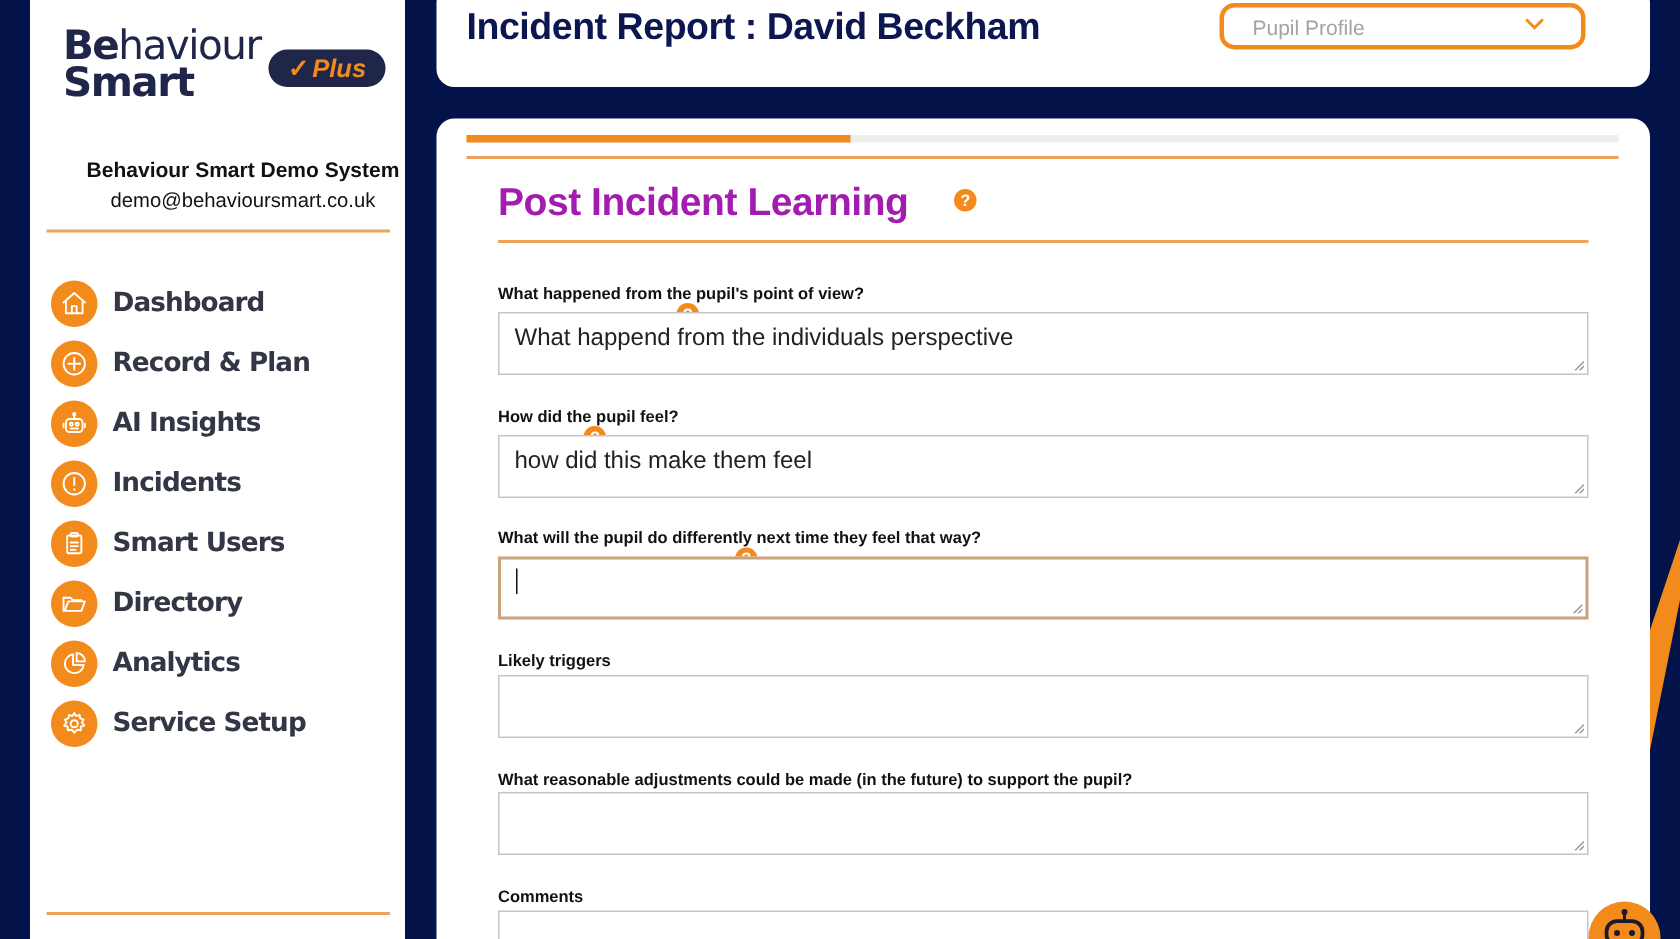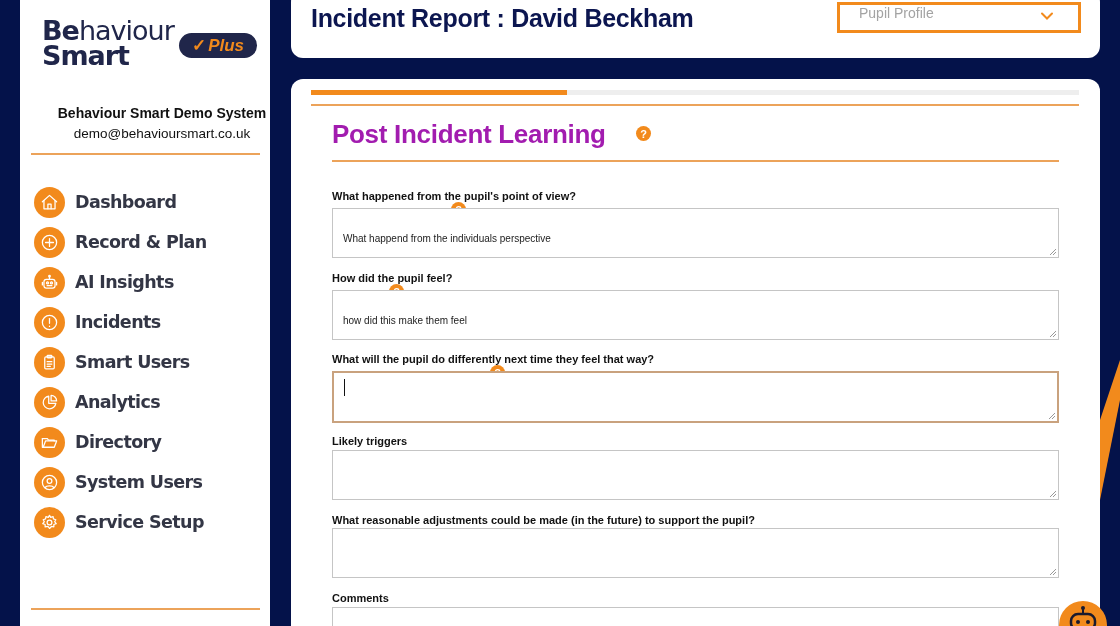--- a/index.html
+++ b/index.html
@@ -24,36 +24,36 @@
 
   .nav { position: absolute; left: 14px; top: 182px; }
   .nav-item { display: flex; align-items: center; height: 40px; cursor: pointer; }
   .nav-icon { width: 31px; height: 31px; border-radius: 50%; background: #f28a1c; display:flex; align-items:center; justify-content:center; margin-right: 10px; }
   .nav-icon svg { width: 19px; height: 19px; stroke: #fff; fill: none; stroke-width: 1.6; stroke-linecap: round; stroke-linejoin: round; }
   .nav-label { font-family: "DejaVu Sans", sans-serif; font-size: 17.5px; color: #333645; letter-spacing: -0.6px; font-weight: 700; }
 
   
   .header-card { position: absolute; left: 291px; top: -10px; width: 809px; height: 68px; background: #fff; border-radius: 12px; }
   .page-title { position: absolute; left: 20px; top: 14px; font-size: 25px; font-weight: bold; color: #0c1650; letter-spacing: -0.3px; }
-  .profile-select { position: absolute; left: 522px; top: 12px; width: 244px; height: 31px; border: 3px solid #f28a1c; border-radius: 0; background: #fff; display:flex; padding-left: 19px; cursor: pointer; margin-left: 24px; }
+  .profile-select { position: absolute; left: 522px; top: 12px; width: 244px; height: 31px; border: 3px solid #f28a1c; border-radius: 10px; background: #fff; display:flex; align-items:center; padding-left: 19px; cursor: pointer; }
   .profile-select span { color: #a3a3a3; font-size: 14px; }
   .profile-select .chev { position: absolute; right: 24px; top: 4px; }
 
   
   .main-card { position: absolute; left: 291px; top: 79px; width: 809px; height: 560px; background: #fff; border-radius: 12px; overflow: hidden; }
   .progress-track { position: absolute; left: 20px; top: 11px; width: 768px; height: 5px; background: #eeeeee; }
   .progress-fill { position: absolute; left: 0; top: 0; height: 5px; background: #f28a1c; }
   .rule-orange { position: absolute; height: 2px; background: #eca35a; }
   .section-title { position: absolute; left: 41px; top: 40px; font-size: 26px; font-weight: bold; color: #a21caf; letter-spacing: -0.3px; }
   .help { display:inline-flex; width: 15px; height: 15px; border-radius: 50%; background: #f28a1c; color:#fff; font-size: 11px; font-weight: bold; align-items:center; justify-content:center; cursor: pointer; }
   .section-help { position: absolute; left: 345px; top: 47px; }
 
   .field-label { position: absolute; left: 41px; font-size: 11px; font-weight: bold; color: #111; display:flex; align-items:center;flex-direction:column; }
   .field-label .help { margin-left: 9px; }
-  .textarea { position: absolute; left: 41px; width: 727px; height: 28px; border: 1px solid #c5c5c5; background: #fff; font-family: "Liberation Sans", sans-serif; font-size: 10px; color: #222; padding: 24px 10px; resize: vertical; }
+  .textarea { position: absolute; left: 41px; width: 727px; height: 42px; border: 1px solid #c5c5c5; background: #fff; font-family: "Liberation Sans", sans-serif; font-size: 16px; color: #222; padding: 8px 10px; resize: vertical; }
   .textarea.focused { border: 2px solid #c9a27e; }
   .resize-grip { position: absolute; right: 2px; bottom: 2px; width: 7px; height: 7px; }
 
   .caret { position: absolute; left: 10px; top: 6px; width: 1px; height: 17px; background: #111; }
 
   
   .deco { position: absolute; left: 1100px; top: 360px; width: 20px; height: 140px; }
   .bot-fab { position: absolute; left: 1059px; top: 601px; width: 48px; height: 48px; border-radius: 50%; background: #f28a1c; cursor: pointer; }
 </style>
 </head>
@@ -124,44 +124,34 @@
             <rect x="6" y="5" width="12" height="15" rx="1.5"></rect>
             <rect x="9" y="3" width="6" height="3" rx="1"></rect>
             <path d="M9 11 H15 M9 14 H15 M9 17 H13"></path>
           </svg>
       </span>
       <span class="nav-label">Smart Users</span>
     </div>
     <div class="nav-item">
       <span class="nav-icon">
         <svg viewBox="0 0 24 24">
+            <path d="M3 7 V18 H18 L21 10 H7 L4 18"></path>
+            <path d="M3 7 H9 L11 9 H18 V10"></path>
+          </svg>
+      </span>
+      <span class="nav-label">Directory</span>
+    </div>
+    <div class="nav-item">
+      <span class="nav-icon">
+        <svg viewBox="0 0 24 24">
             <path d="M11 4 A8 8 0 1 0 20 13 H11 Z"></path>
             <path d="M14 3 A7 7 0 0 1 21 10 H14 Z"></path>
           </svg>
       </span>
       <span class="nav-label">Analytics</span>
-    </div>
-    <div class="nav-item">
-      <span class="nav-icon">
-        <svg viewBox="0 0 24 24">
-            <path d="M3 7 V18 H18 L21 10 H7 L4 18"></path>
-            <path d="M3 7 H9 L11 9 H18 V10"></path>
-          </svg>
-      </span>
-      <span class="nav-label">Directory</span>
-    </div>
-    <div class="nav-item">
-      <span class="nav-icon">
-        <svg viewBox="0 0 24 24">
-            <circle cx="12" cy="12" r="9"></circle>
-            <circle cx="12" cy="10" r="3"></circle>
-            <path d="M6.5 18.5 C8 15.5 16 15.5 17.5 18.5"></path>
-          </svg>
-      </span>
-      <span class="nav-label">System Users</span>
     </div>
     <div class="nav-item">
       <span class="nav-icon">
         <svg viewBox="0 0 24 24">
             <circle cx="12" cy="12" r="3"></circle>
             <path d="M12 3 L13.5 5.5 L16.5 4.5 L17 7.5 L20 8.5 L18.5 11 L20.5 13.5 L17.5 14.5 L17.5 17.5 L14.5 17 L12 19.5 L10 17 L6.5 17.5 L6.5 14.5 L3.5 13.5 L5.5 11 L4 8.5 L7 7.5 L7.5 4.5 L10.5 5.5 Z"></path>
           </svg>
       </span>
       <span class="nav-label">Service Setup</span>
     </div>

